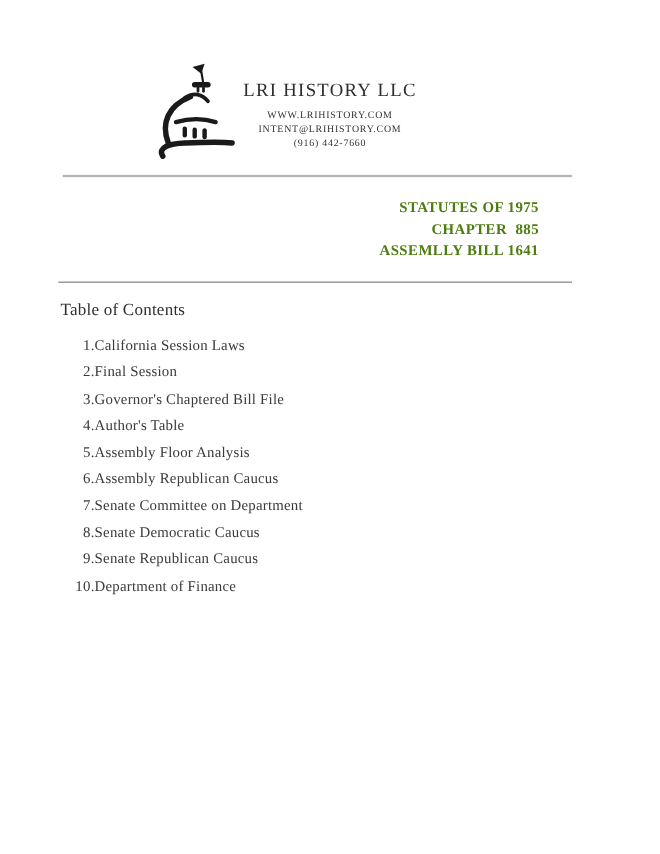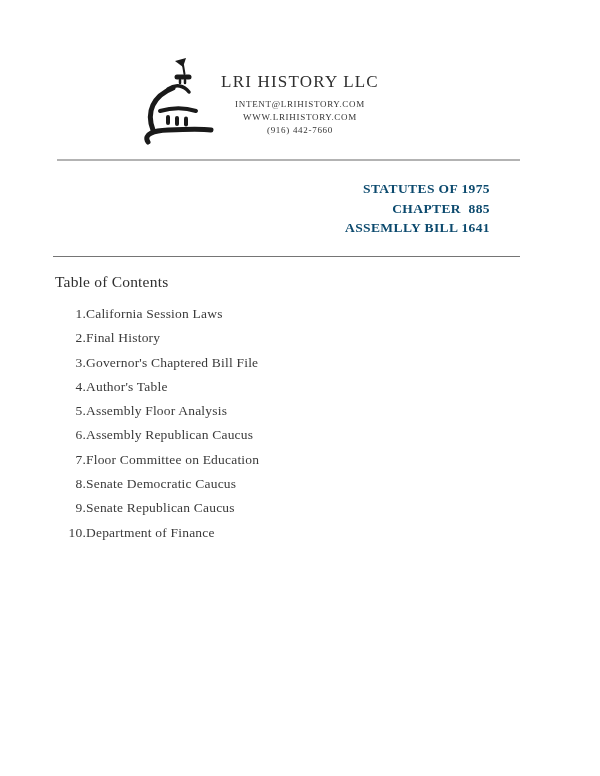--- a/index.html
+++ b/index.html
@@ -71,21 +71,21 @@
     position: absolute;
     right: 110px;
     top: 179px;
     text-align: right;
   }
   .ref-line {
     font-weight: bold;
     font-size: 13.5px;
     line-height: 19.5px;
     letter-spacing: 0.4px;
-    color: #0c4a6e;
+    color: #4d7c0f;
     white-space: pre;
   }
 
   
   .toc-heading {
     position: absolute;
     left: 55px;
     top: 273px;
     font-size: 15.5px;
     font-weight: normal;
@@ -143,22 +143,22 @@
       <path d="M 37,62 L 37,68" stroke-width="4"></path>
       <path d="M 46,62.5 L 46,68.5" stroke-width="4"></path>
 
       <path d="M 8,86 C 3,78 14,74.5 28,74 C 45,73.2 60,72.5 71,74" stroke-width="5"></path>
     </g>
   </svg>
 
   <div class="header-text">
     <div class="company-name">LRI HISTORY LLC</div>
     <div class="contact-lines">
+      <div class="contact-line">WWW.LRIHISTORY.COM</div>
       <div class="contact-line">INTENT@LRIHISTORY.COM</div>
-      <div class="contact-line">WWW.LRIHISTORY.COM</div>
       <div class="contact-line">(916) 442-7660</div>
     </div>
   </div>
 
   <div class="rule-top"></div>
 
   <div class="reference-block">
     <div class="ref-line">STATUTES OF 1975</div>
     <div class="ref-line">CHAPTER  885</div>
     <div class="ref-line">ASSEMLLY BILL 1641</div>
@@ -168,41 +168,41 @@
 
   <div class="toc-heading">Table of Contents</div>
 
   <ul class="toc-list">
     <li class="toc-item">
       <span class="toc-num">1.</span>
       <span class="toc-label">California Session Laws</span>
     </li>
     <li class="toc-item">
       <span class="toc-num">2.</span>
-      <span class="toc-label">Final History</span>
+      <span class="toc-label">Final Session</span>
     </li>
     <li class="toc-item">
       <span class="toc-num">3.</span>
       <span class="toc-label">Governor's Chaptered Bill File</span>
     </li>
     <li class="toc-item">
       <span class="toc-num">4.</span>
       <span class="toc-label">Author's Table</span>
     </li>
     <li class="toc-item">
       <span class="toc-num">5.</span>
       <span class="toc-label">Assembly Floor Analysis</span>
     </li>
     <li class="toc-item">
       <span class="toc-num">6.</span>
       <span class="toc-label">Assembly Republican Caucus</span>
     </li>
     <li class="toc-item">
       <span class="toc-num">7.</span>
-      <span class="toc-label">Floor Committee on Education</span>
+      <span class="toc-label">Senate Committee on Department</span>
     </li>
     <li class="toc-item">
       <span class="toc-num">8.</span>
       <span class="toc-label">Senate Democratic Caucus</span>
     </li>
     <li class="toc-item">
       <span class="toc-num">9.</span>
       <span class="toc-label">Senate Republican Caucus</span>
     </li>
     <li class="toc-item">

